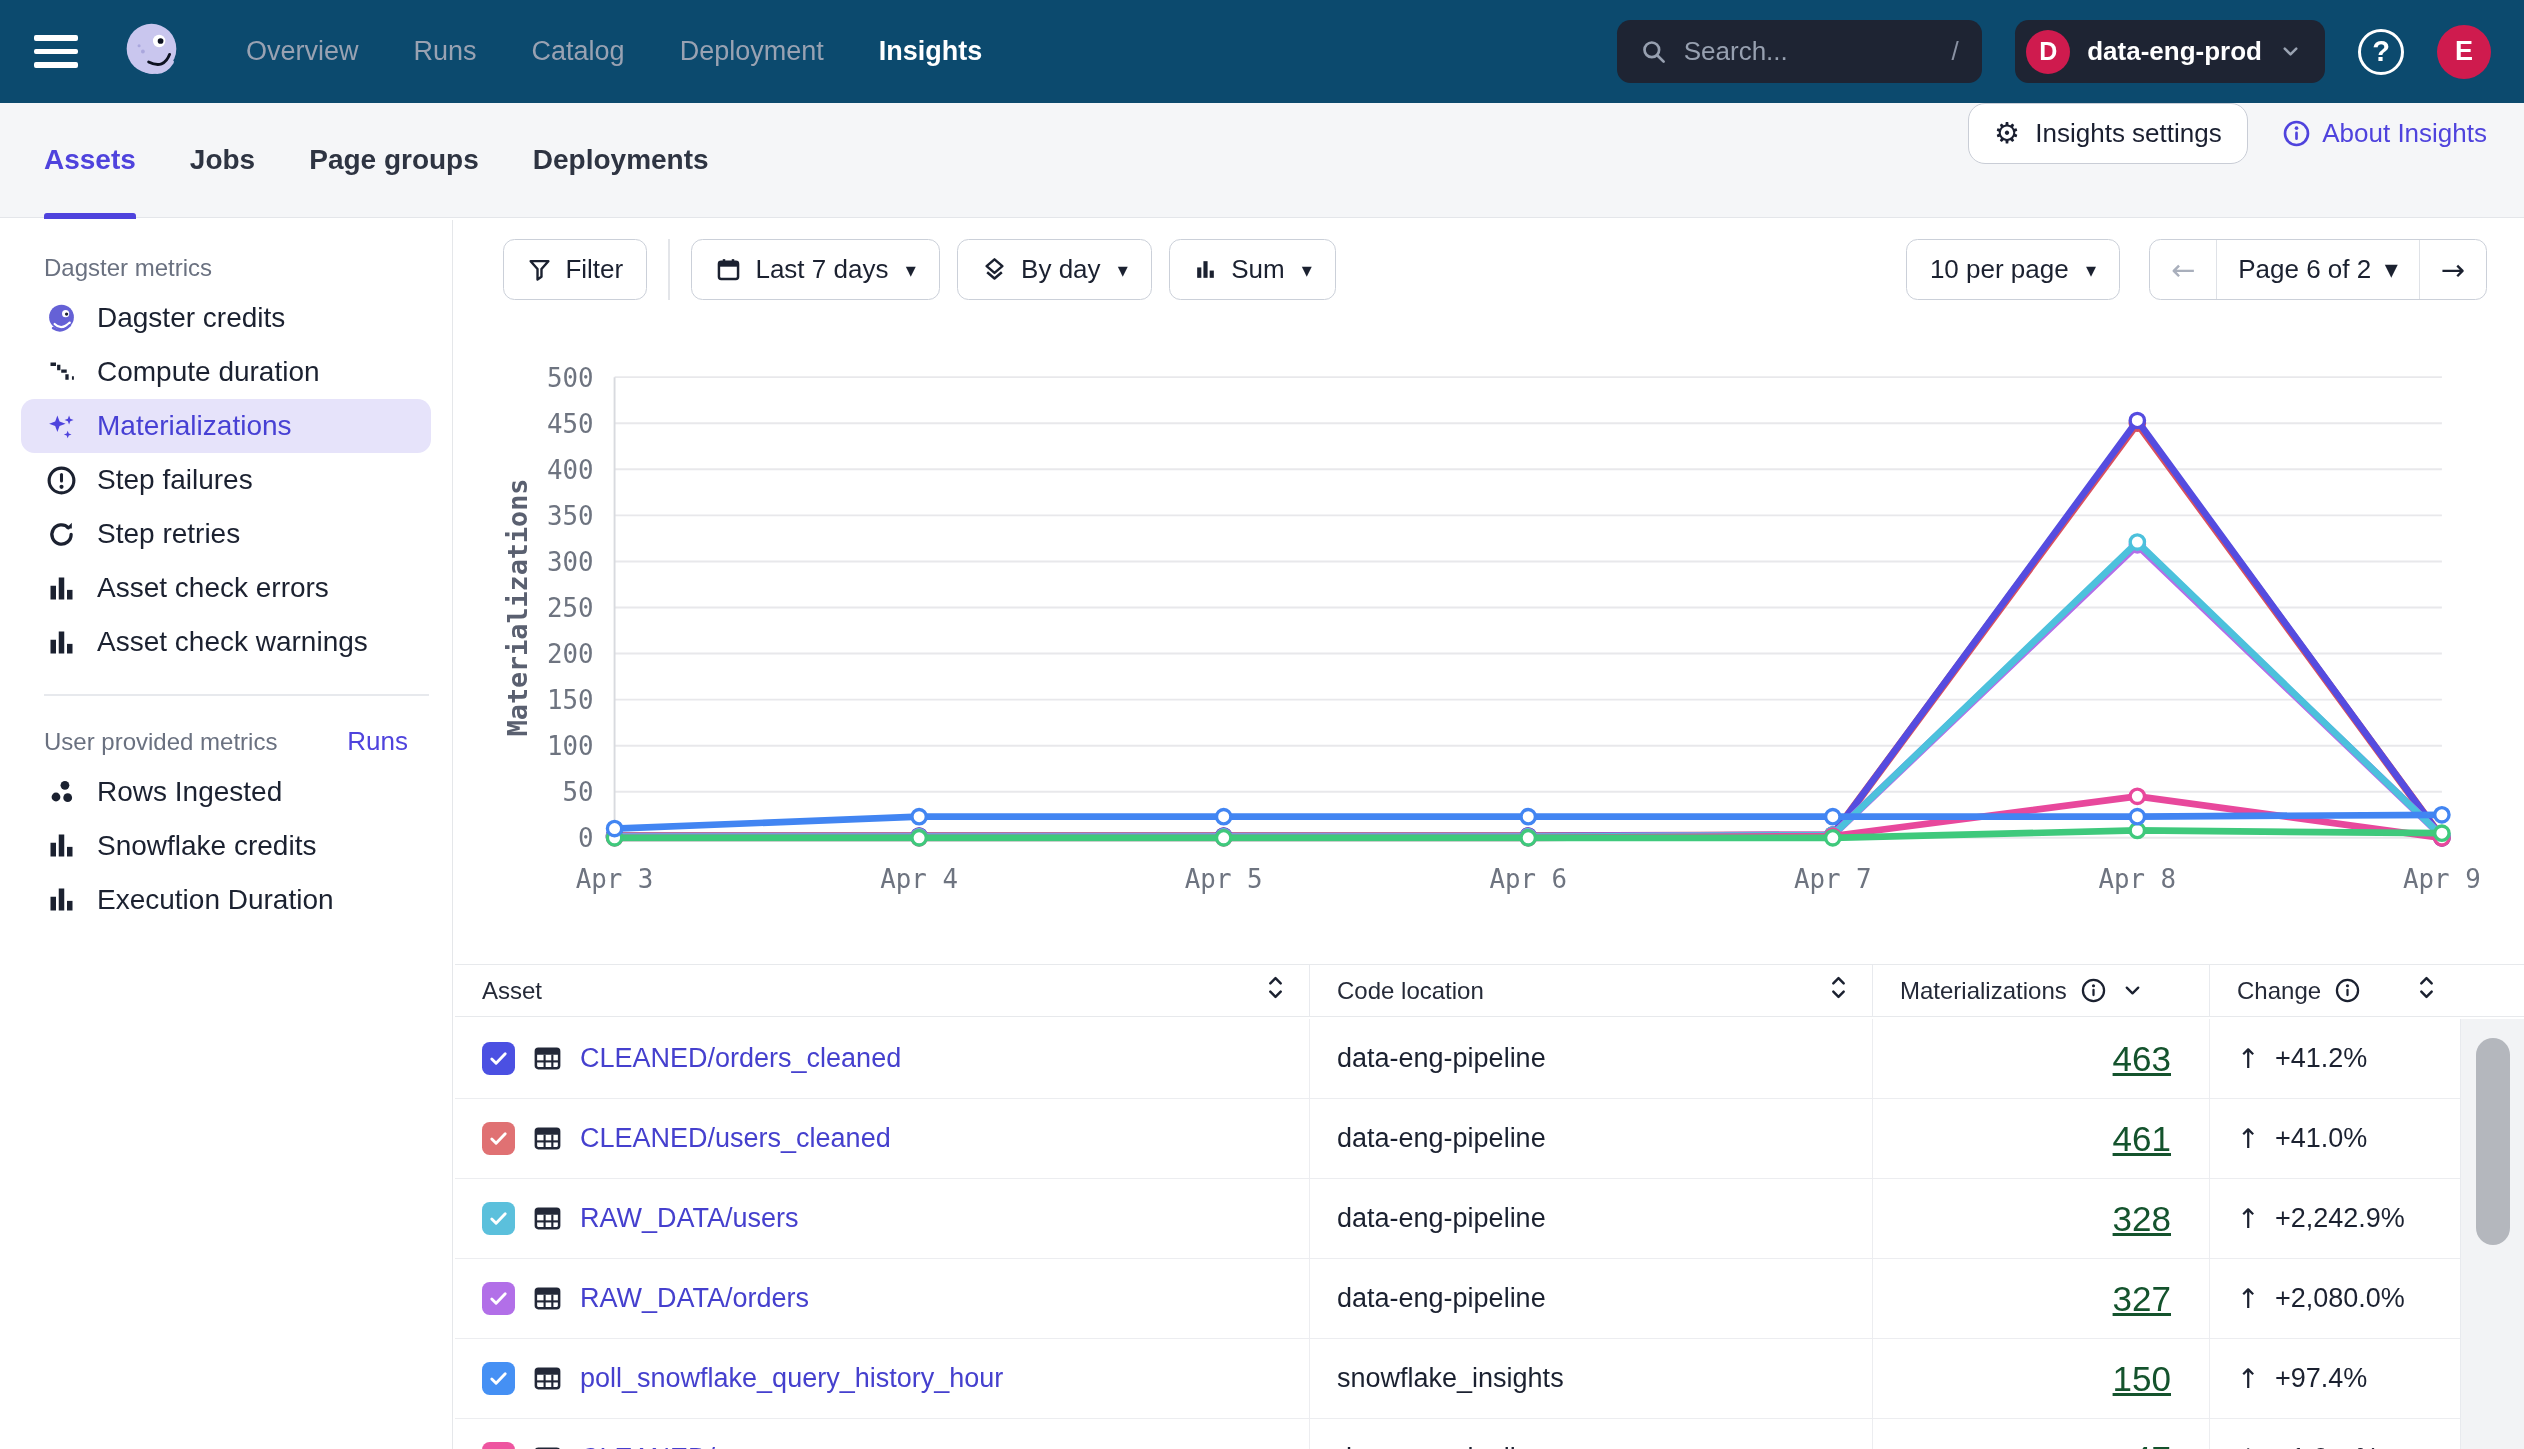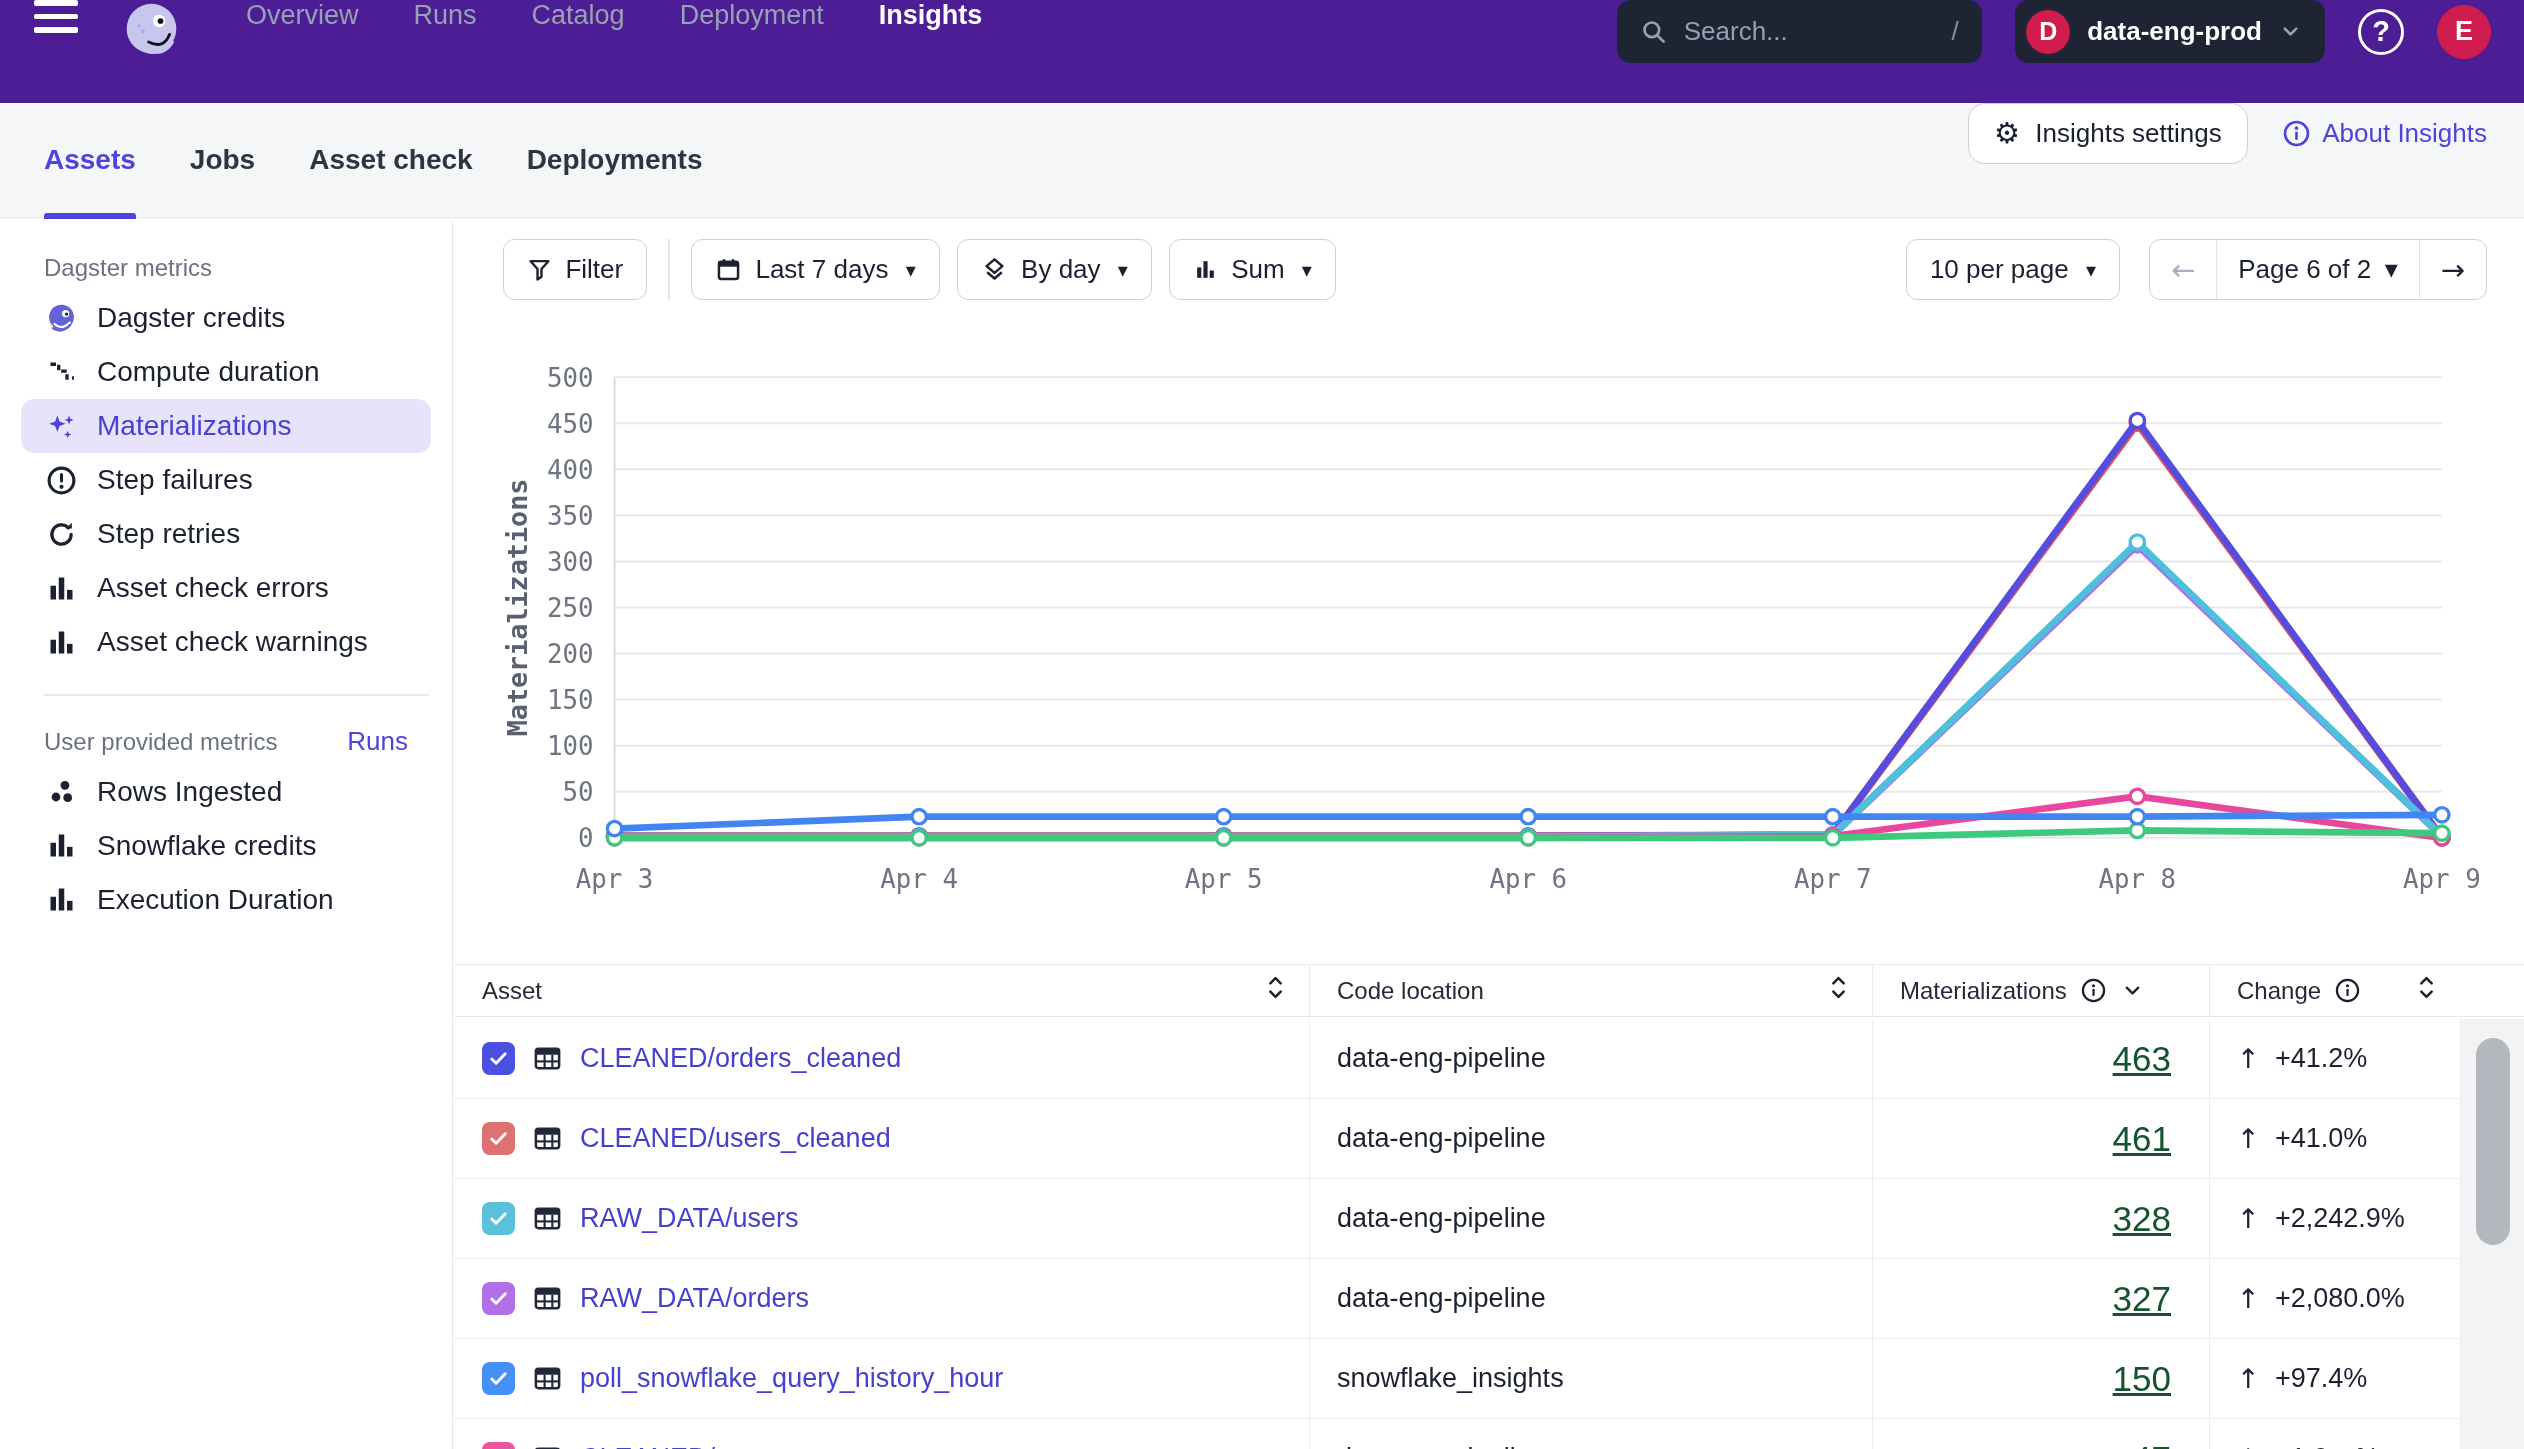--- a/index.html
+++ b/index.html
@@ -1,21 +1,21 @@
 <!DOCTYPE html>
 <html><head>
 <meta charset="utf-8">
 <style>
   * { margin:0; padding:0; box-sizing:border-box; }
   html,body { width:2525px; height:1450px; }
   body { font-family:"Liberation Sans", sans-serif; background:#ffffff; overflow:hidden; position:relative; }
 
   
-  #topnav { position:absolute; left:0; top:0; width:2525px; height:103px; background:#4c1d95;
-            display:flex; align-items:flex-start; padding:0 34px; }
+  #topnav { position:absolute; left:0; top:0; width:2525px; height:103px; background:#0c4a6e;
+            display:flex; align-items:center; padding:0 34px; }
   .hamburger { width:44px; height:33px; display:flex; flex-direction:column; justify-content:space-between; cursor:pointer; }
   .hamburger span { display:block; height:5.7px; background:#ffffff; border-radius:1.9px; }
   .brand-logo { margin-left:42px; width:63px; height:63px; flex:0 0 auto; }
   .nav-links { display:flex; gap:55px; margin-left:63px; }
   .nav-link { font-size:27px; color:#99a2b2; cursor:pointer; }
   .nav-link.active { color:#ffffff; font-weight:bold; }
   .topnav-right { margin-left:auto; display:flex; align-items:center; gap:33px; }
   .search-pill { width:365px; height:63px; background:#1e2433; border-radius:13.4px; display:flex; align-items:center; padding:0 23px; gap:17px; }
   .search-pill .ph { color:#97a0b0; font-size:26px; flex:1; }
   .search-pill .slash { color:#8a92a3; font-size:26px; }
@@ -130,21 +130,21 @@
     </div>
     <div class="help-icon">?</div>
     <div class="avatar">E</div>
   </div>
 </div>
 
 <div id="tabsbar">
   <div class="tabs">
       <div class="tab active">Assets</div>
       <div class="tab">Jobs</div>
-      <div class="tab">Asset check</div>
+      <div class="tab">Page groups</div>
       <div class="tab">Deployments</div>
     </div>
   <div class="tabsbar-right">
     <div class="settings-btn">
       <span class="gear">⚙</span>
       <span>Insights settings</span>
     </div>
     <div class="about-link">
       <svg width="29" height="29" viewBox="0 0 24 24">
           <circle cx="12" cy="12" r="9.5" fill="none" stroke="#4f43dd" stroke-width="2.2"></circle>

